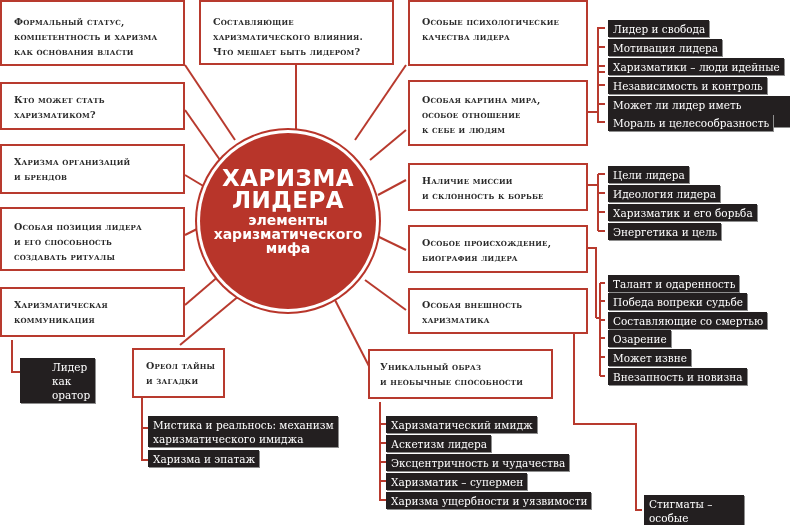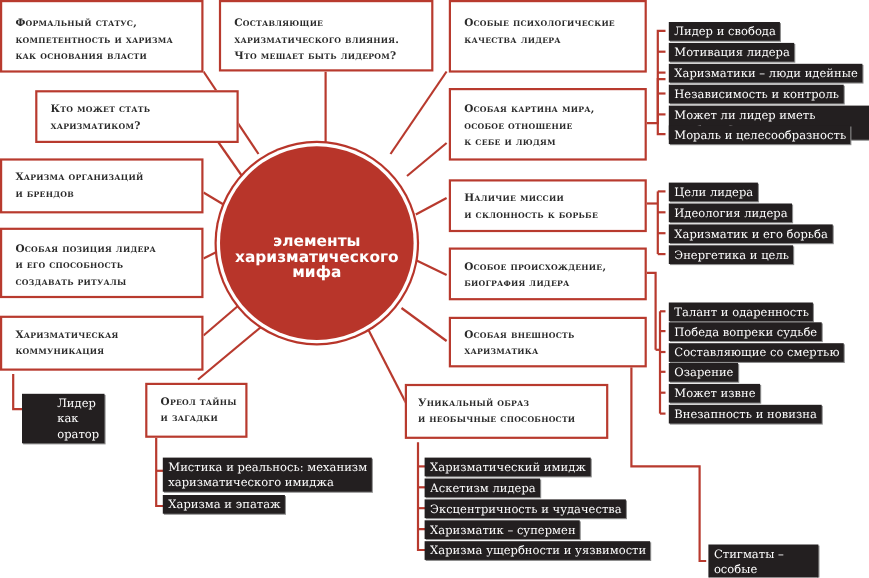--- a/index.html
+++ b/index.html
@@ -69,21 +69,21 @@
     <line x1="380" y1="462" x2="388" y2="462"></line>
     <line x1="380" y1="481" x2="388" y2="481"></line>
   </g>
 </svg>
 
 <div class="box" style="left:0;top:0;width:185px;height:66px;">
   <div class="t" style="top:12px;">Формальный статус,
 компетентность и харизма
 как основания власти</div>
 </div>
-<div class="box" style="left:0;top:82px;width:185px;height:48px;margin-left:32px;">
+<div class="box" style="left:0;top:82px;width:185px;height:48px;">
   <div class="t" style="top:8px;">Кто может стать
 харизматиком?</div>
 </div>
 <div class="box" style="left:0;top:144px;width:185px;height:50px;">
   <div class="t" style="top:8px;">Харизма организаций
 и брендов</div>
 </div>
 <div class="box" style="left:0;top:207px;width:185px;height:64px;">
   <div class="t" style="top:10px;">Особая позиция лидера
 и его способность
@@ -96,20 +96,24 @@
 <div class="tag" style="left:20px;top:358px;width:75px;padding-left:32px;">Лидер
 как оратор</div>
 
 <div class="box" style="left:199px;top:0;width:195px;height:65px;">
   <div class="t" style="top:12px;">Составляющие
 харизматического влияния.
 Что мешает быть лидером?</div>
 </div>
 
 <div class="circle">
+  <div class="title">
+    <div>ХАРИЗМА</div>
+    <div>ЛИДЕРА</div>
+  </div>
   <div class="sub">элементы
 харизматического
 мифа</div>
 </div>
 
 <div class="box" style="left:408px;top:0;width:180px;height:66px;">
   <div class="t" style="top:12px;">Особые психологические
 качества лидера</div>
 </div>
 <div class="box" style="left:408px;top:80px;width:180px;height:66px;">

